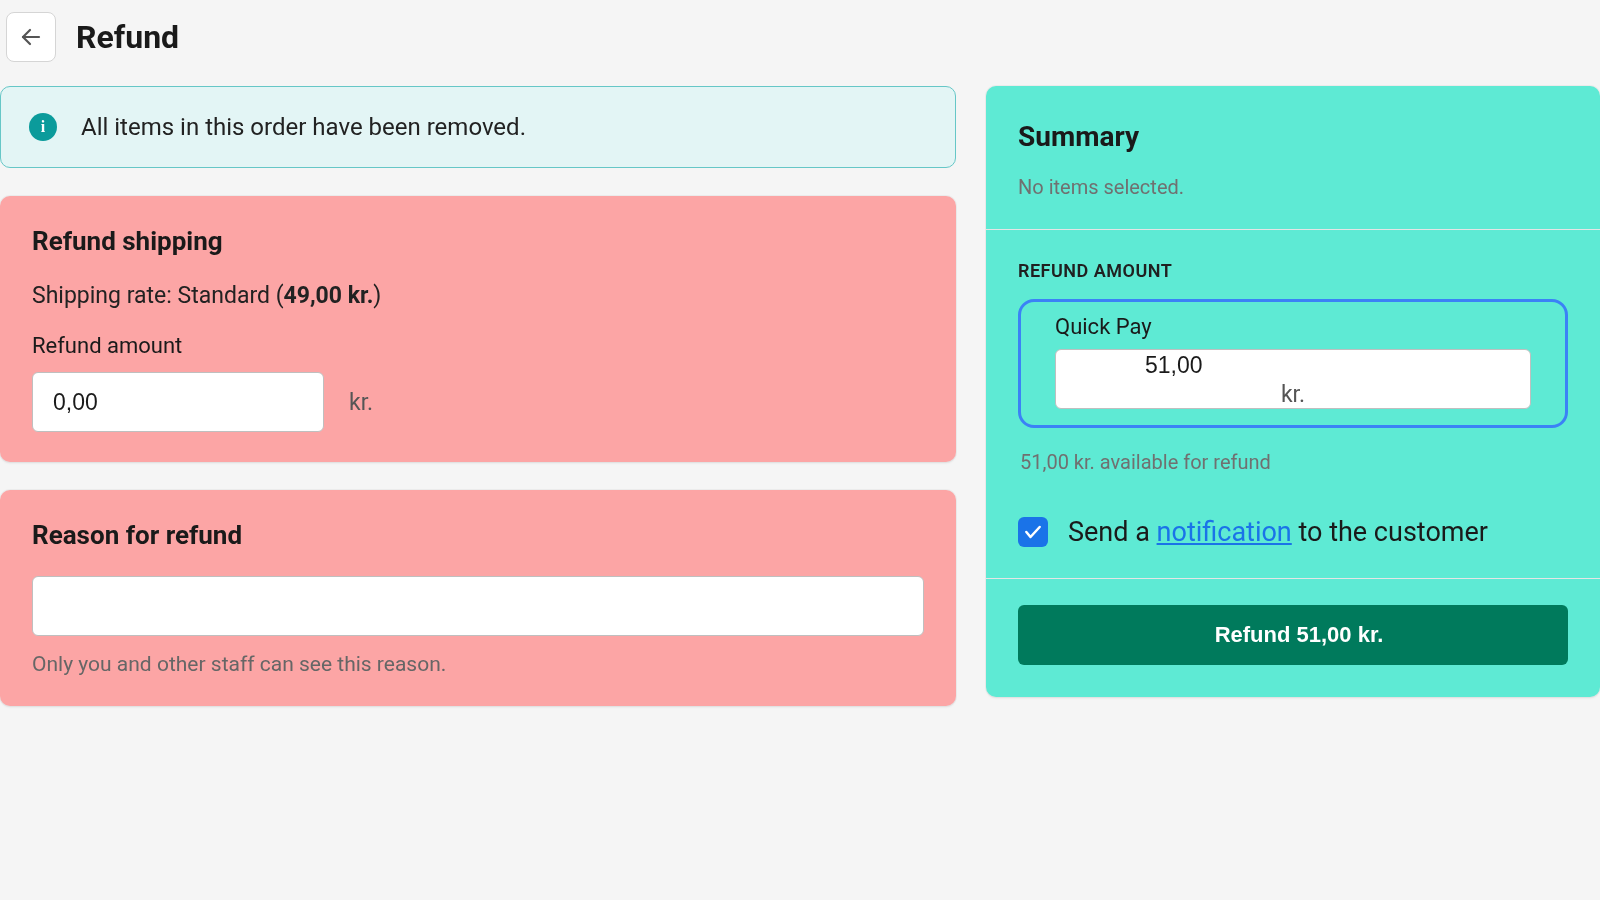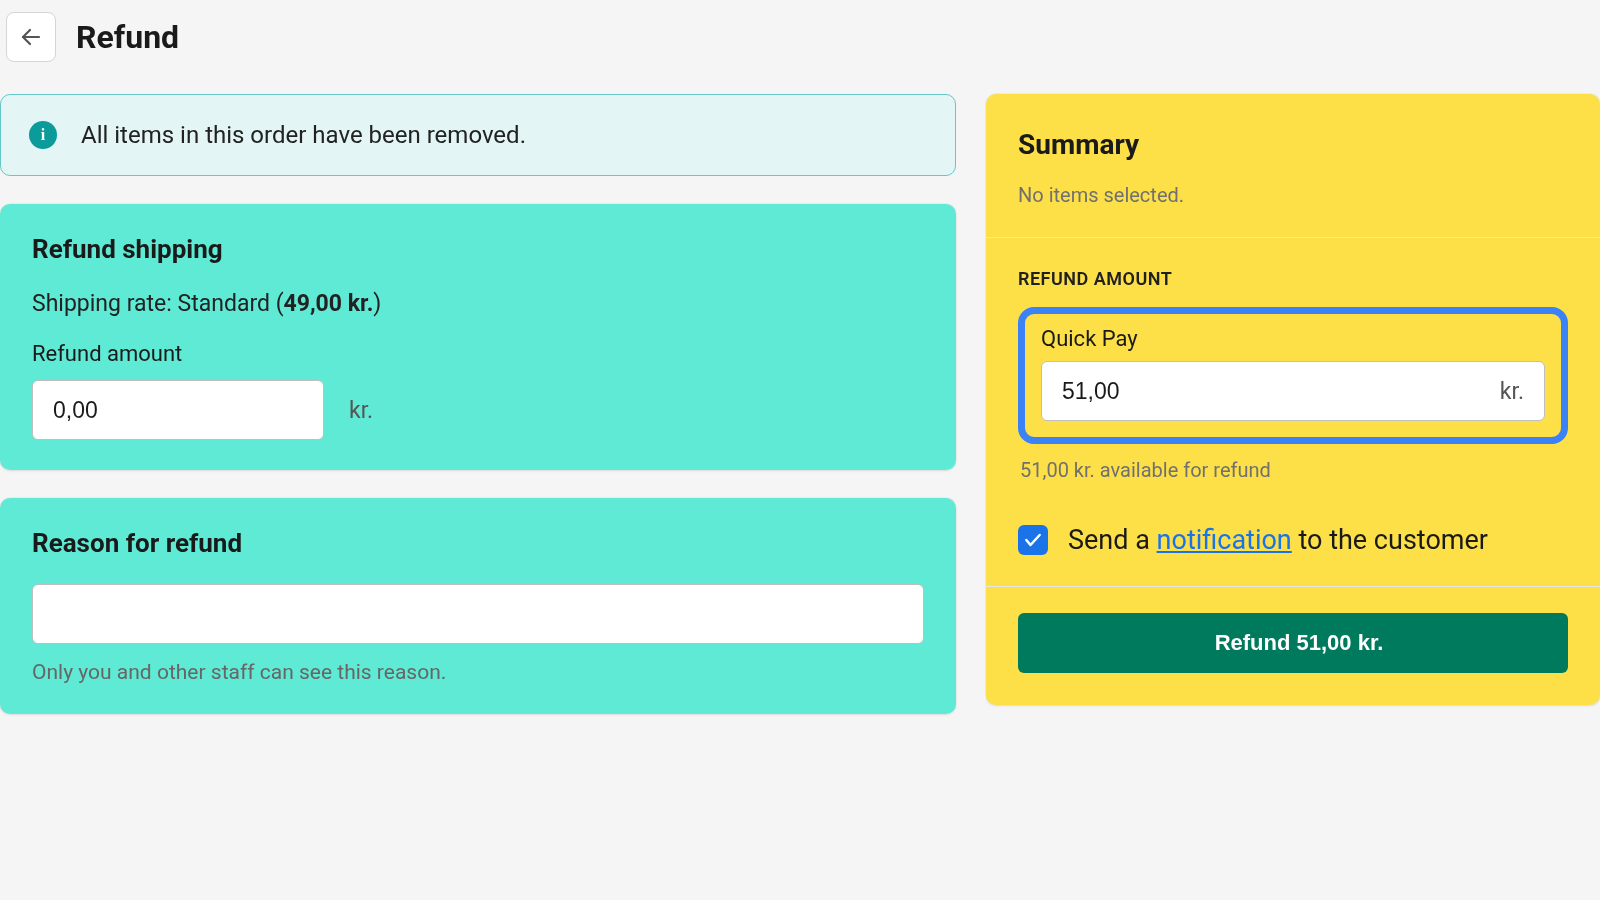--- a/index.html
+++ b/index.html
@@ -14,21 +14,21 @@
     }
 
     .page {
       padding: 12px 0 0 0;
     }
 
     .header {
       display: flex;
       align-items: center;
       gap: 20px;
-      padding: 0 0 32px 6px;
+      padding: 0 0 24px 6px;
     }
     .back-btn {
       width: 50px;
       height: 50px;
       border: 1px solid #d5d5d5;
       border-radius: 8px;
       background: #fff;
       display: flex;
       align-items: center;
       justify-content: center;
@@ -61,21 +61,21 @@
     .info-badge {
       width: 28px; height: 28px; border-radius: 50%;
       background: #0b9b9b;
       display: flex; align-items: center; justify-content: center;
       color: #fff; font-weight: 700; font-family: Georgia, serif;
       font-size: 16px;
     }
     .banner-text { font-size: 24px; color: #222; }
 
     .card {
-      background: #5eead4;
+      background: #fca5a5;
       border-radius: 10px;
       box-shadow: 0 0 0 1px rgba(0,0,0,0.04), 0 2px 2px rgba(0,0,0,0.04);
     }
 
     .card-pad { padding: 30px 32px; }
     .section-title {
       font-size: 26px;
       font-weight: 700;
       margin-bottom: 26px;
     }
@@ -97,64 +97,64 @@
       display: flex;
       align-items: center;
       justify-content: space-between;
       border: 1px solid #bfbfbf;
       border-radius: 6px;
       height: 60px;
       padding: 0 20px;
       width: 292px;
       background: #fff;
     }
-    .input-wrap.full { width: 100%; }
+    .input-wrap.full { width: 100%; flex-direction: column; }
     .input-wrap input {
       border: none;
       outline: none;
       font-size: 23px;
       flex: 1;
       background: transparent;
       color: #1a1a1a;
     }
     .input-suffix { font-size: 23px; color: #555; }
 
     .hint {
       font-size: 21px;
       color: #666;
       margin-top: 16px;
     }
 
     
     .summary-card {
-      background: #fde047;
+      background: #5eead4;
       border-radius: 10px;
       box-shadow: 0 0 0 1px rgba(0,0,0,0.04), 0 2px 2px rgba(0,0,0,0.04);
       overflow: hidden;
     }
     .summary-block { padding: 34px 32px 30px; }
     .summary-title { font-size: 28px; font-weight: 700; margin-bottom: 22px; }
     .summary-empty { font-size: 20px; color: #707070; }
 
     .sep { height: 1px; background: #e5e5e5; }
 
     .amount-block { padding: 30px 32px 12px; position: relative; }
     .amount-heading {
       font-size: 18px;
       font-weight: 600;
       letter-spacing: 0.5px;
       color: #202020;
       margin-bottom: 18px;
     }
 
     .highlight-box {
-      border: 7px solid #3b82f6;
+      border: 3px solid #3b82f6;
       border-radius: 16px;
-      padding: 12px 16px 16px;
-      margin-bottom: 14px;
+      padding: 12px 34px 16px;
+      margin-bottom: 22px;
     }
     .quickpay-label { font-size: 22px; color: #1a1a1a; margin-bottom: 10px; }
 
     .available { font-size: 20px; color: #707070; margin: 14px 2px 10px; }
 
     .notify-block { padding: 20px 32px 30px; display: flex; align-items: center; gap: 20px; }
     .checkbox {
       width: 30px; height: 30px;
       background: #1a73e8;
       border-radius: 6px;

